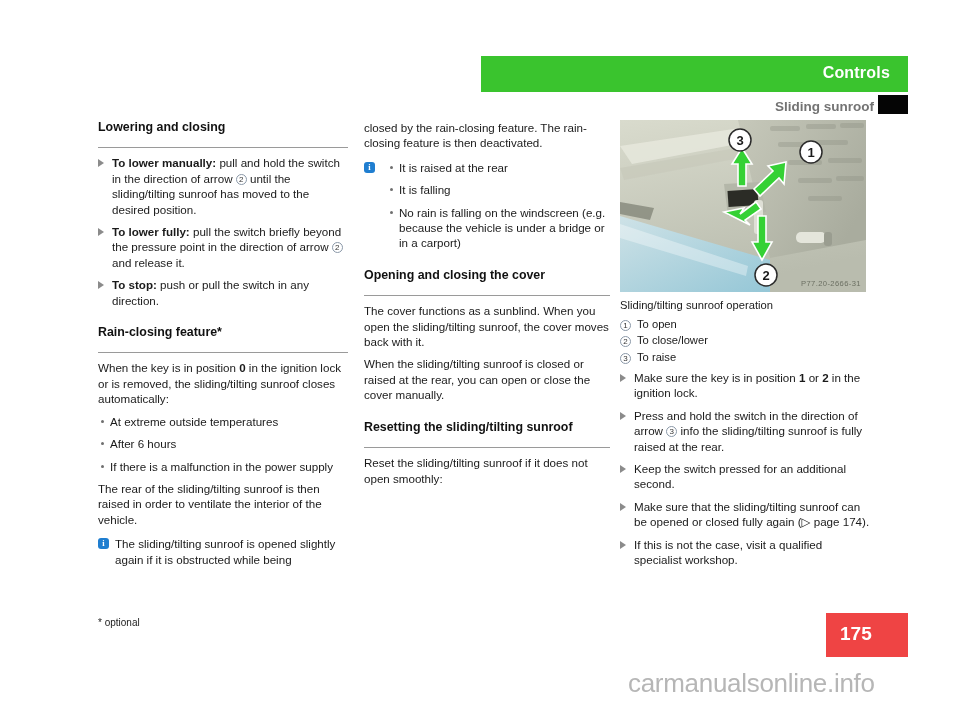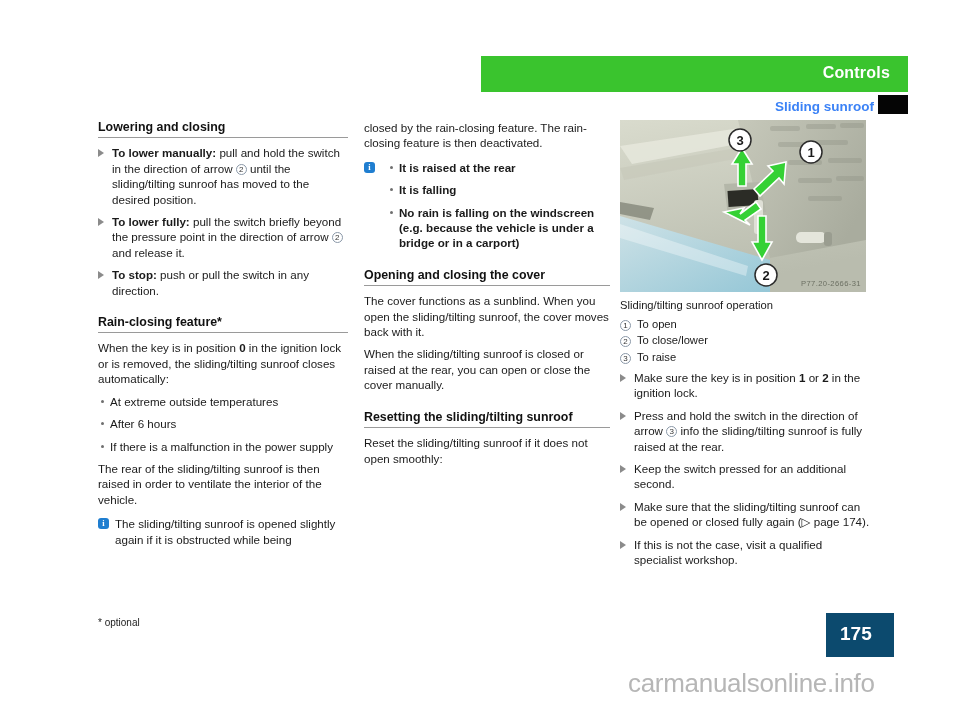--- a/index.html
+++ b/index.html
@@ -19,36 +19,36 @@
     background: #3ac42e;
   }
   .header-bar .chapter {
     position: absolute; right: 18px; top: 8px;
     color: #ffffff; font-size: 16px; font-weight: bold;
     letter-spacing: .2px;
     margin-left: 12px;
   }
   .section-title {
     position: absolute; right: 86px; top: 99px;
-    font-size: 13.5px; font-weight: bold; color: #3b82f6;
+    font-size: 13.5px; font-weight: bold; color: #737373;
     white-space: nowrap;
   }
   .thumb-tab {
     position: absolute; left: 878px; top: 95px;
     width: 30px; height: 19px; background: #050505;
   }
 
   
   .col { position: absolute; top: 120px; font-size: 11.6px; line-height: 15.4px; }
   .col-1 { left: 98px;  width: 250px; }
   .col-2 { left: 364px; width: 246px; }
 
   h2.sub {
     font-size: 12.4px; font-weight: bold; color: #111;
-    padding-bottom: 2px; margin-bottom: 7px;
+    padding-bottom: 12px; margin-bottom: 7px;
     border-bottom: 1.6px solid #9a9a9a;
   }
   h2.sub.spaced { margin-top: 17px; }
 
   p.body { margin-bottom: 7px; }
 
   
   ul.tri, ul.dot { list-style: none; }
   ul.tri > li {
     position: relative; padding-left: 14px; margin-bottom: 7px;
@@ -82,21 +82,21 @@
 
   
   .note { position: relative; padding-left: 17px; margin: 9px 0 7px 0; }
   .note .info-icon {
     position: absolute; left: 0; top: 2px;
     width: 11px; height: 11px; border-radius: 3px;
     background: #1f7ed0; color: #fff;
     font-size: 8.5px; font-weight: bold; line-height: 11px;
     text-align: center; font-family: "Liberation Serif", serif;
   }
-  .note ul.dot { margin-top: 6px; margin-left: 6px; font-weight: bold; }
+  .note ul.dot { margin-top: 6px; margin-left: 6px; }
 
   
   .photo {
     position: absolute; left: 620px; top: 120px;
     width: 246px; height: 172px;
     overflow: hidden; background: #c9cbbf;
   }
   .photo svg { display: block; }
   .photo .pcode {
     position: absolute; right: 5px; bottom: 4px;
@@ -112,21 +112,21 @@
   .col-3-list { position: absolute; left: 620px; top: 370px; width: 252px;
                 font-size: 11.6px; line-height: 15.4px; }
 
   
   .footnote {
     position: absolute; left: 98px; top: 617px;
     font-size: 10px; color: #222;
   }
   .page-box {
     position: absolute; left: 826px; top: 613px;
-    width: 68px; height: 44px; background: #0c4a6e;
+    width: 82px; height: 44px; background: #ef4444;
   }
   .page-box .num {
     position: absolute; left: 14px; top: 10px;
     color: #ffffff; font-size: 19px; font-weight: bold;
   }
   .watermark {
     position: absolute; left: 628px; top: 668px;
     font-size: 26px; color: #b6b6b6; letter-spacing: -0.3px;
     font-family: "Liberation Sans", sans-serif;
   }

